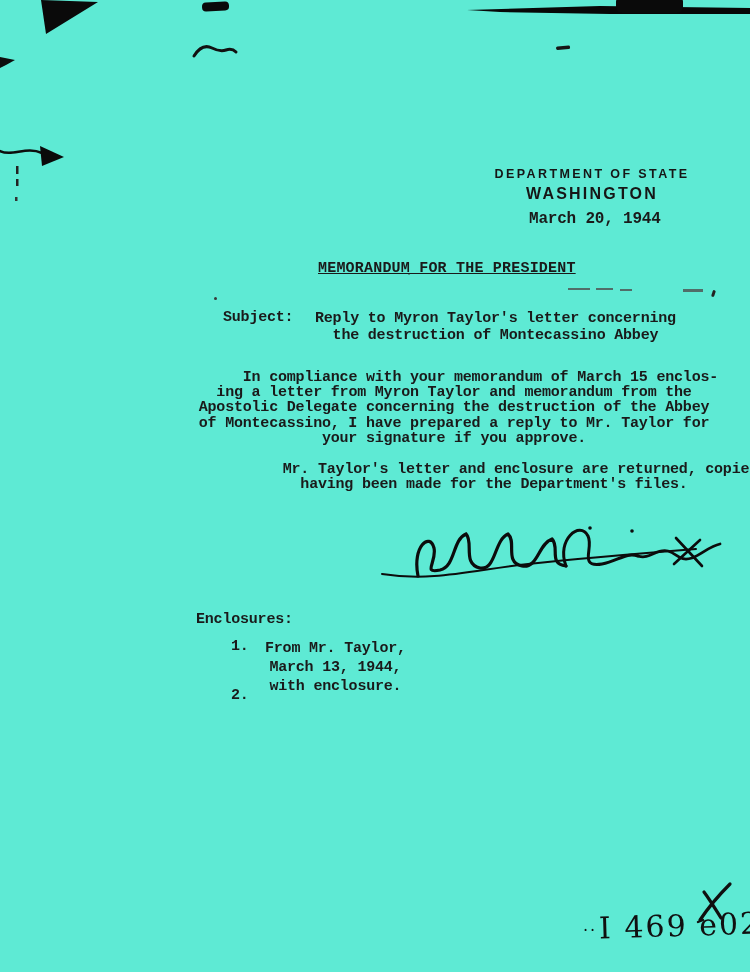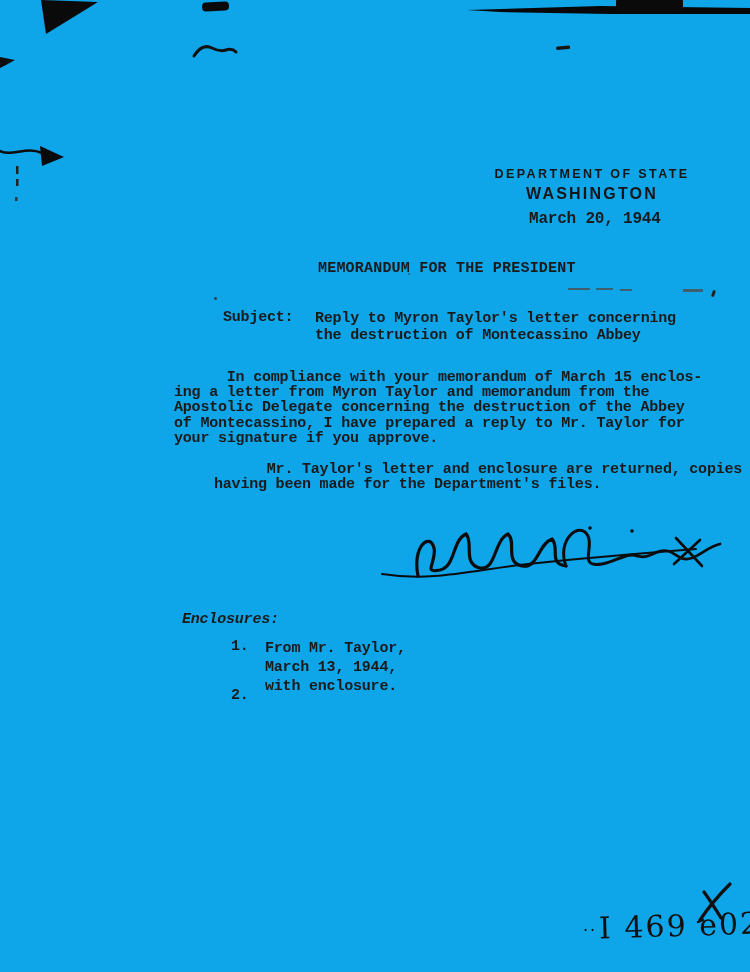--- a/index.html
+++ b/index.html
@@ -1,45 +1,46 @@
 <!DOCTYPE html>
 <html><head>
 <meta charset="utf-8">
 <style>
   html,body{margin:0;padding:0;background:#e8e8e8;}
   .page{
     position:relative;
     width:750px;height:972px;
     margin:0 auto;
-    background:#0ea5e9;
+    background:#5eead4;
     overflow:hidden;
     font-family:"Liberation Mono","DejaVu Sans Mono",monospace;
     color:#1b1b1b;
   }
   .abs{position:absolute;}
   .typed{
     font-family:"Liberation Mono","DejaVu Sans Mono",monospace;
     font-weight:700;
     font-size:15px;
     line-height:15.2px;
     letter-spacing:-0.2px;
     color:#1a1a1a;
     white-space:pre-wrap;
+    text-align:center;
   }
   .letterhead{
     font-family:"Liberation Sans","DejaVu Sans",sans-serif;
     font-weight:700;
     color:#161616;
     text-align:center;
     white-space:nowrap;
   }
   .lh1{font-size:12.5px;letter-spacing:2.4px;}
   .lh2{font-size:16px;letter-spacing:2.2px;}
   .date{font-size:16px;line-height:17px;}
-  .heading{font-size:15px;letter-spacing:0.2px;}
+  .heading{font-size:15px;letter-spacing:0.2px;text-decoration:underline;}
   .enc-item{white-space:pre-wrap;line-height:19px;}
   .hand-note{
     font-family:"DejaVu Serif","Liberation Serif",serif;
     font-size:30px;
     letter-spacing:2px;
     color:#101010;
     transform:rotate(-1.8deg);
     white-space:nowrap;
   }
   .hand-dots{
@@ -110,21 +111,21 @@
     <path d="M 4,62 C 55,70 95,58 150,52 C 205,46 255,42 318,37" fill="none" stroke="#0c0c0c" stroke-width="2" stroke-linecap="round"></path>
     <path d="M 40,64 C 34,34 52,20 56,36 C 59,50 44,62 62,58 C 78,54 74,28 88,22 C 96,30 84,52 102,56 C 118,59 116,28 130,22 C 139,30 126,50 144,54 C 160,57 160,32 174,27 C 182,35 170,52 188,54" fill="none" stroke="#0c0c0c" stroke-width="3.2" stroke-linecap="round"></path>
     <path d="M 188,54 C 178,28 202,8 210,24 C 216,36 200,56 224,52 C 240,49 248,40 260,44" fill="none" stroke="#0c0c0c" stroke-width="3" stroke-linecap="round"></path>
     <path d="M 260,44 C 272,48 278,36 290,39 C 300,42 302,50 314,46 C 324,42 332,34 342,32" fill="none" stroke="#0c0c0c" stroke-width="2.8" stroke-linecap="round"></path>
     <path d="M 298,26 L 324,54" fill="none" stroke="#0c0c0c" stroke-width="2.6" stroke-linecap="round"></path>
     <path d="M 322,28 L 296,52" fill="none" stroke="#0c0c0c" stroke-width="2.6" stroke-linecap="round"></path>
     <circle cx="212" cy="16" r="1.8" fill="#0c0c0c"></circle>
     <circle cx="254" cy="19" r="1.8" fill="#0c0c0c"></circle>
   </svg>
 
-  <div class="abs typed" style="left:182px;top:612px;font-style:italic;">Enclosures:</div>
+  <div class="abs typed" style="left:196px;top:612px;">Enclosures:</div>
   <div class="abs typed" style="left:231px;top:639px;">1.</div>
   <div class="abs typed enc-item" style="left:265px;top:639px;">From Mr. Taylor,
 March 13, 1944,
 with enclosure.</div>
   <div class="abs typed" style="left:231px;top:688px;">2.</div>
 
   <svg class="abs" style="left:692px;top:878px;" width="44" height="48" viewBox="0 0 44 48">
     <path d="M 8,42 C 16,30 28,16 38,6" fill="none" stroke="#101010" stroke-width="3.2" stroke-linecap="round"></path>
     <path d="M 12,14 C 18,22 24,32 29,40" fill="none" stroke="#101010" stroke-width="3.2" stroke-linecap="round"></path>
     <path d="M 6,44 l 5,-2" fill="none" stroke="#101010" stroke-width="2.4" stroke-linecap="round"></path>

